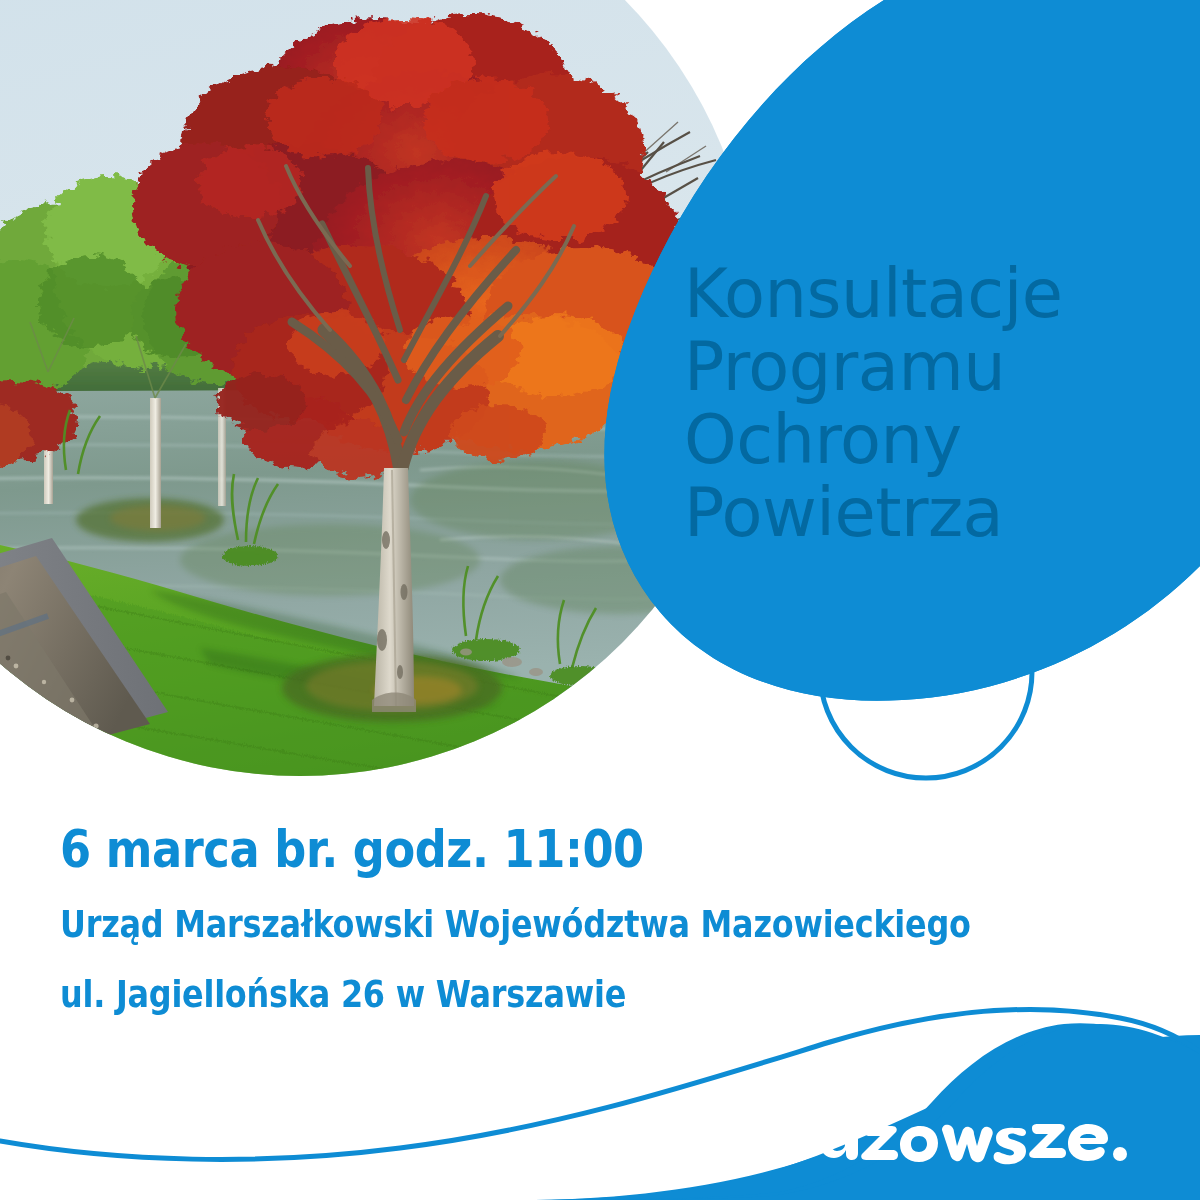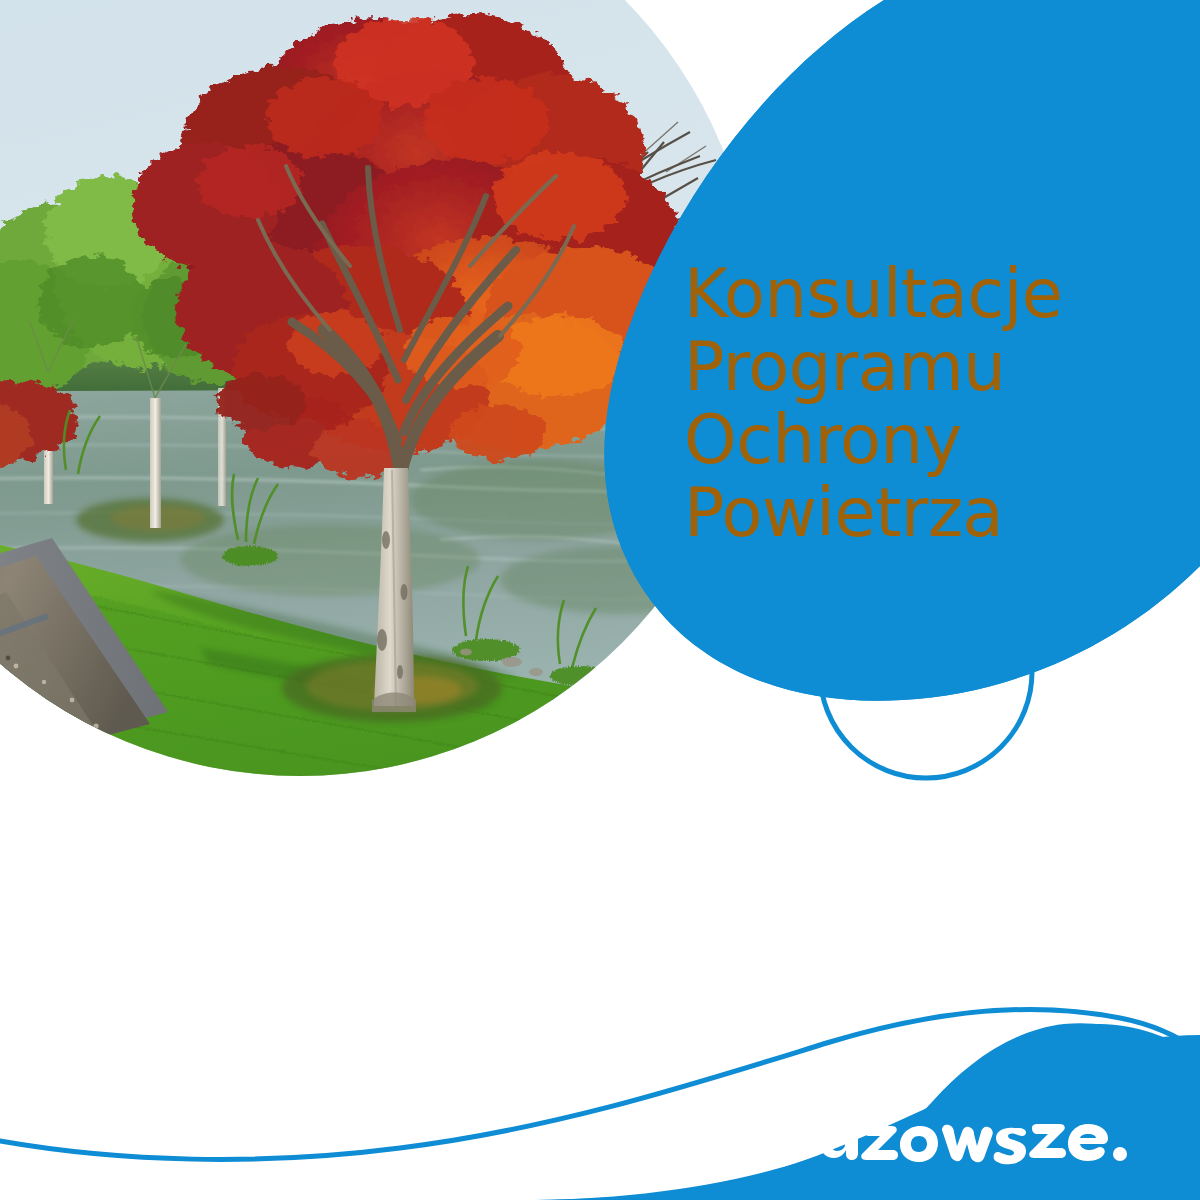--- a/index.html
+++ b/index.html
@@ -23,21 +23,21 @@
     left: 0;
     width: 1200px;
     height: 1200px;
     display: block;
   }
   .headline {
     position: absolute;
     left: 684px;
     top: 258px;
     width: 470px;
-    color: #a16207;
+    color: #0369a1;
     font-family: "DejaVu Sans", sans-serif;
     font-size: 67px;
     font-weight: 400;
     line-height: 73px;
     letter-spacing: -0.5px;
     white-space: pre-line;
     z-index: 6;
   }
   .event-block {
     position: absolute;
@@ -536,18 +536,23 @@
 
       <circle cx="358" cy="58" r="7" fill="#ffffff"></circle>
     </g>
   </svg>
 
   <div class="headline">Konsultacje
 Programu
 Ochrony
 Powietrza</div>
 
+  <div class="event-block">
+    <div class="event-date">6 marca br. godz. 11:00</div>
+    <div class="event-venue">Urząd Marszałkowski Województwa Mazowieckiego</div>
+    <div class="event-address">ul. Jagiellońska 26 w Warszawie</div>
+  </div>
 
   <div class="logo-wrap">
     <span class="sr-hidden">Mazowsze.</span>
   </div>
 
 </div>
 
 </body></html>

